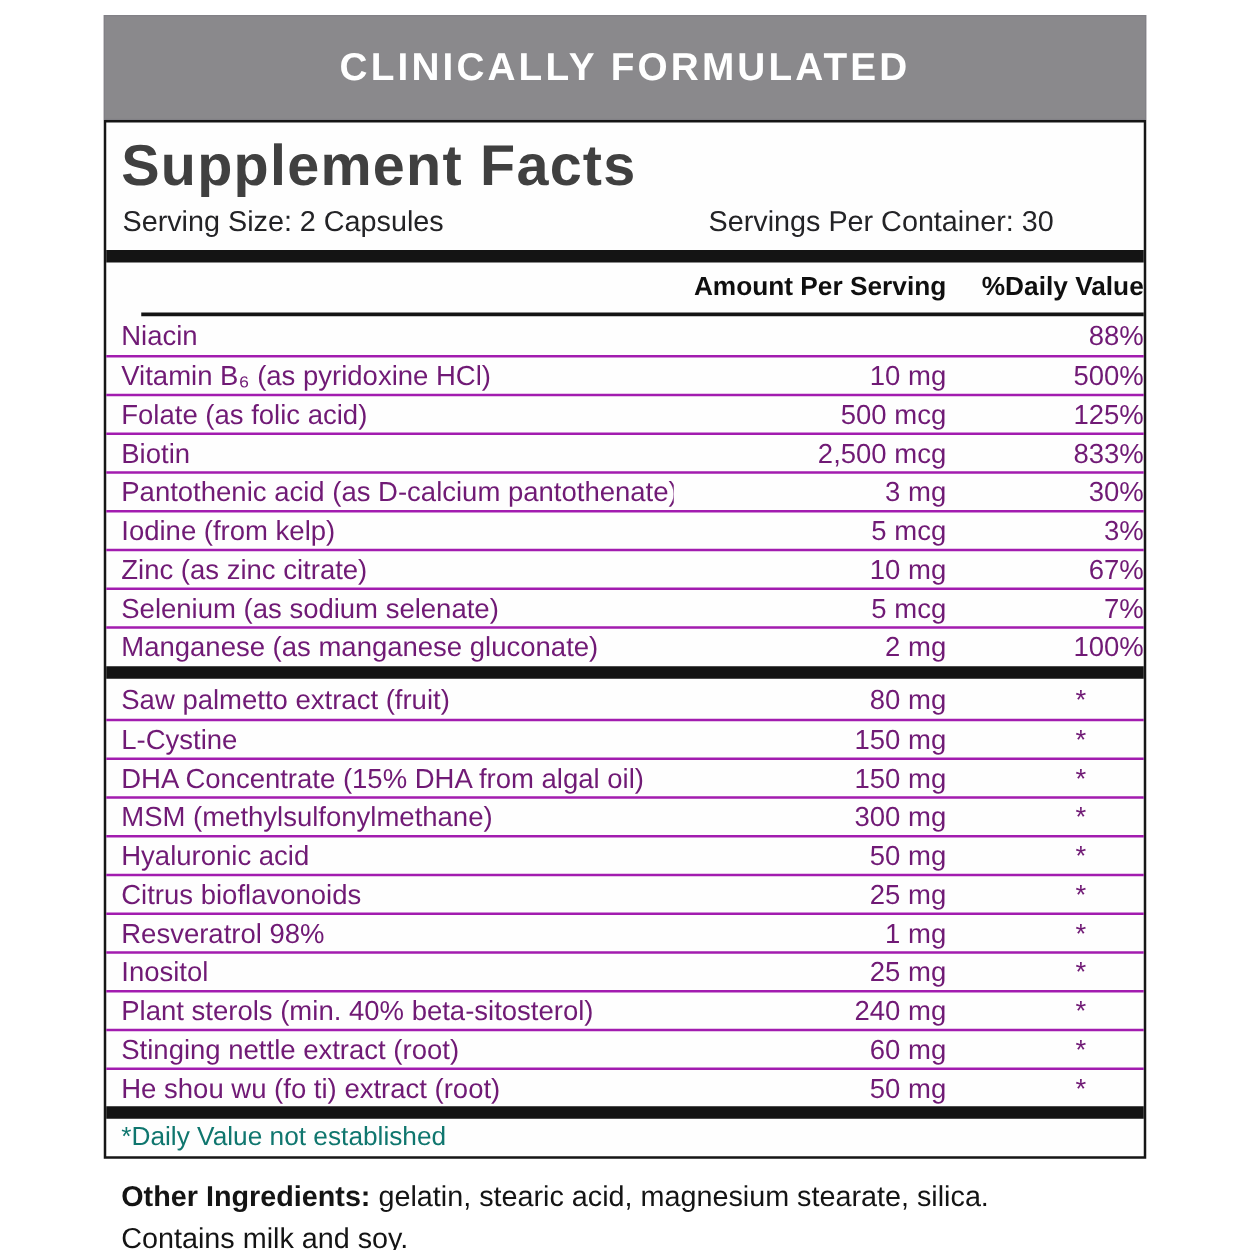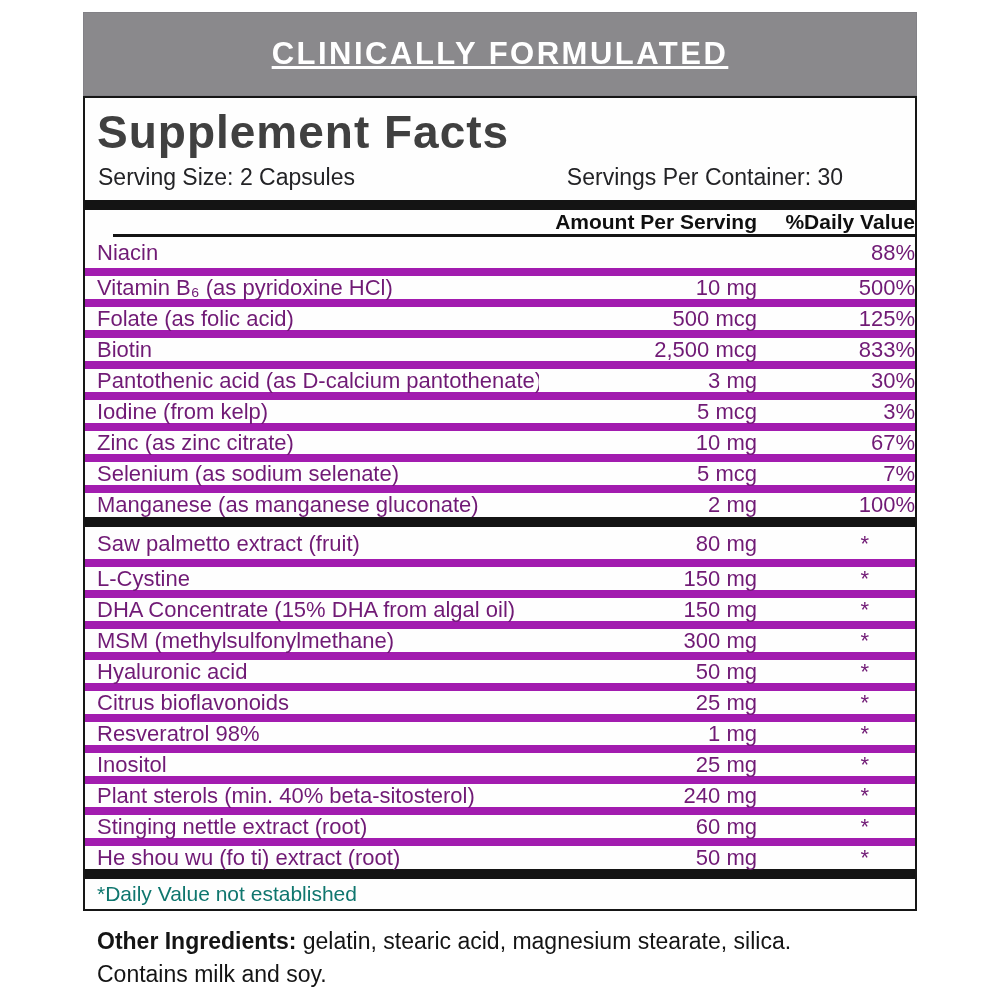--- a/index.html
+++ b/index.html
@@ -4,46 +4,46 @@
 <style>
   * { margin:0; padding:0; box-sizing:border-box; }
   html,body { width:1000px; height:1000px; background:#ffffff;
     font-family:"Liberation Sans", sans-serif; color:#161616; }
   .page { position:relative; width:1000px; height:1000px; background:#ffffff; overflow:hidden; }
   .label-wrap { position:absolute; left:83px; top:12px; width:834px; }
 
   
   .banner { height:84px; background:#8a898c; color:#ffffff;
     display:flex; align-items:center; justify-content:center;
-    font-weight:bold; font-size:31px; letter-spacing:2.5px; border:1px solid #828186;text-decoration:underline; }
+    font-weight:bold; font-size:31px; letter-spacing:2.5px; border:1px solid #828186; }
 
   
   .facts-box { border:2px solid #161616; background:#fefefe; }
 
   .facts-title { font-size:46px; font-weight:bold; color:#404040;
     letter-spacing:1px; padding:8px 0 0 12px; line-height:52px; }
 
   .serving-row { display:flex; justify-content:space-between;
     padding:6px 72px 9px 13px; font-size:23px; color:#232326;text-align:right; }
 
   .bar { height:10px; background:#141414; }
   .bar.mid { margin:1px 0; }
 
-  .hdr-row { display:flex; align-items:center; height:27px;
+  .hdr-row { display:flex; align-items:center; height:43px;
     font-size:21px; font-weight:bold; color:#0f0f0f;
     border-bottom:3px solid #141414;margin-left:28px; }
 
   .cell { white-space:nowrap; overflow:hidden; }
   .cell.name { flex:1; padding-left:12px; text-align:left; }
   .cell.amt  { width:230px; text-align:right; padding-right:12px; }
   .cell.dv   { width:146px; text-align:right; padding-right:0; }
   .cell.dv.star { padding-right:46px; }
 
   .row { display:flex; align-items:center; height:31px; font-size:22px; color:#701a75; }
-  .rows .row + .row { border-top:8px solid #a21caf; }
+  .rows .row + .row { border-top:2px solid #a21caf; }
 
   .footnote-row { height:30px; display:flex; align-items:center;
     font-size:21px; padding-left:12px; color:#0f766e; }
 
   .other { margin:14px 0 0 14px; font-size:23px; line-height:33px; color:#141414; width:740px; }
   .other .lbl { font-weight:bold; }
 </style>
 </head>
 <body>
 

